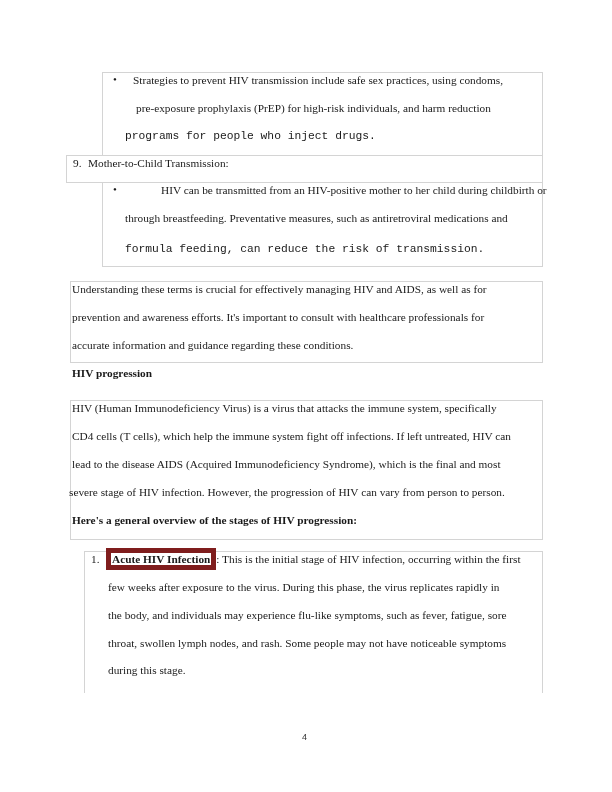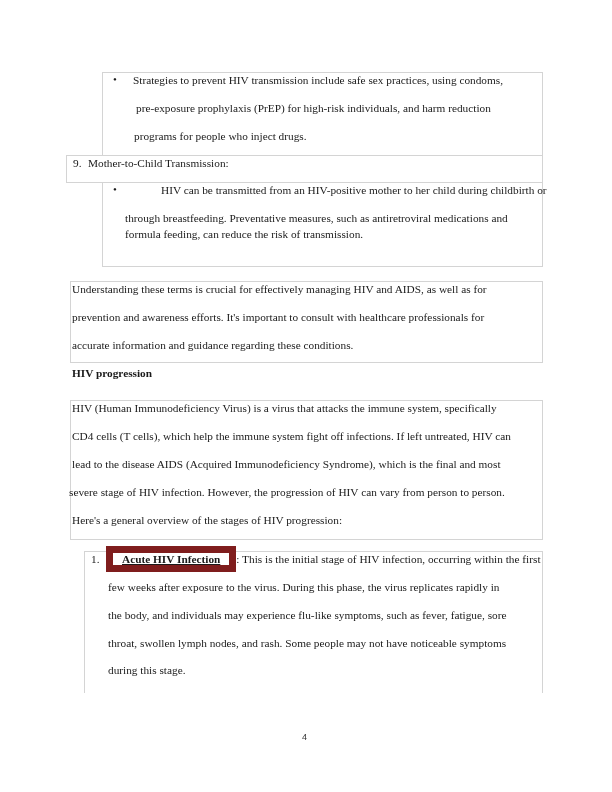--- a/index.html
+++ b/index.html
@@ -4,54 +4,54 @@
 <style>
   html, body { margin:0; padding:0; background:#ffffff; }
   body { width:612px; height:792px; position:relative; overflow:hidden;
          font-family:"Liberation Serif", serif; color:#1a1a1a; font-size:11.3px; }
   .box { position:absolute; border:1px solid #d4d4d4; box-sizing:border-box; }
   .line { position:absolute; white-space:nowrap; line-height:14px; }
   .bullet { position:absolute; font-size:11px; }
   .bold { font-weight:bold; }
   .heading { position:absolute; font-weight:bold; white-space:nowrap; }
   .pagenum { position:absolute; font-family:"Liberation Sans", sans-serif; font-size:9px; color:#333; }
-  .inline-box { border:7px solid #7f1d1d; padding:0 9px; margin-left:-2px;text-decoration:underline; }
+  .inline-box { border:5px solid #7f1d1d; padding:0 1px; margin-left:-2px; }
 </style>
 </head>
 <body>
 
 <div class="box" style="left:102px; top:72px; width:441px; height:84px;"></div>
 <span class="bullet" style="left:113px; top:73px;">•</span>
 <div class="line" style="left:133px; top:73px;">Strategies to prevent HIV transmission include safe sex practices, using condoms,</div>
 <div class="line" style="left:136px; top:101px;">pre-exposure prophylaxis (PrEP) for high-risk individuals, and harm reduction</div>
-<div class="line" style="left:134px; top:129px;">programs for people who inject drugs.</div>
+<div class="line" style="left:125px; top:129px;font-family:Liberation Mono, monospace;">programs for people who inject drugs.</div>
 
 <div class="box" style="left:66px; top:155px; width:477px; height:28px;"></div>
 <div class="line" style="left:73px; top:156px;">9.</div>
 <div class="line" style="left:88px; top:156px;">Mother-to-Child Transmission:</div>
 
 <div class="box" style="left:102px; top:182px; width:441px; height:85px;"></div>
 <span class="bullet" style="left:113px; top:183px;">•</span>
 <div class="line" style="left:125px; top:183px;margin-left:36px;">HIV can be transmitted from an HIV-positive mother to her child during childbirth or</div>
 <div class="line" style="left:125px; top:211px;">through breastfeeding. Preventative measures, such as antiretroviral medications and</div>
-<div class="line" style="left:125px; top:227px;">formula feeding, can reduce the risk of transmission.</div>
+<div class="line" style="left:125px; top:242px;font-family:Liberation Mono, monospace;">formula feeding, can reduce the risk of transmission.</div>
 
 <div class="box" style="left:70px; top:281px; width:473px; height:82px;"></div>
 <div class="line" style="left:72px; top:282px;">Understanding these terms is crucial for effectively managing HIV and AIDS, as well as for</div>
 <div class="line" style="left:72px; top:310px;">prevention and awareness efforts. It's important to consult with healthcare professionals for</div>
 <div class="line" style="left:72px; top:338px;">accurate information and guidance regarding these conditions.</div>
 
 <div class="heading" style="left:72px; top:367px;">HIV progression</div>
 
 <div class="box" style="left:70px; top:400px; width:473px; height:140px;"></div>
 <div class="line" style="left:72px; top:401px;">HIV (Human Immunodeficiency Virus) is a virus that attacks the immune system, specifically</div>
 <div class="line" style="left:72px; top:429px;">CD4 cells (T cells), which help the immune system fight off infections. If left untreated, HIV can</div>
 <div class="line" style="left:72px; top:457px;">lead to the disease AIDS (Acquired Immunodeficiency Syndrome), which is the final and most</div>
 <div class="line" style="left:69px; top:485px;text-align:center;">severe stage of HIV infection. However, the progression of HIV can vary from person to person.</div>
-<div class="line" style="left:72px; top:513px;">Here's a general overview of the stages of HIV progression:</div>
+<div class="line" style="left:72px; top:513px;font-weight:bold;">Here's a general overview of the stages of HIV progression:</div>
 
 <div class="box" style="left:84px; top:551px; width:459px; height:142px; border-bottom:none;"></div>
 <div class="line" style="left:91px; top:552px;">1.</div>
 <div class="line" style="left:108px; top:552px;">
   <span class="bold inline-box">Acute HIV Infection</span><span>: This is the initial stage of HIV infection, occurring within the first</span>
 </div>
 <div class="line" style="left:108px; top:580px;">few weeks after exposure to the virus. During this phase, the virus replicates rapidly in</div>
 <div class="line" style="left:108px; top:608px;">the body, and individuals may experience flu-like symptoms, such as fever, fatigue, sore</div>
 <div class="line" style="left:108px; top:636px;">throat, swollen lymph nodes, and rash. Some people may not have noticeable symptoms</div>
 <div class="line" style="left:108px; top:663px;">during this stage.</div>

